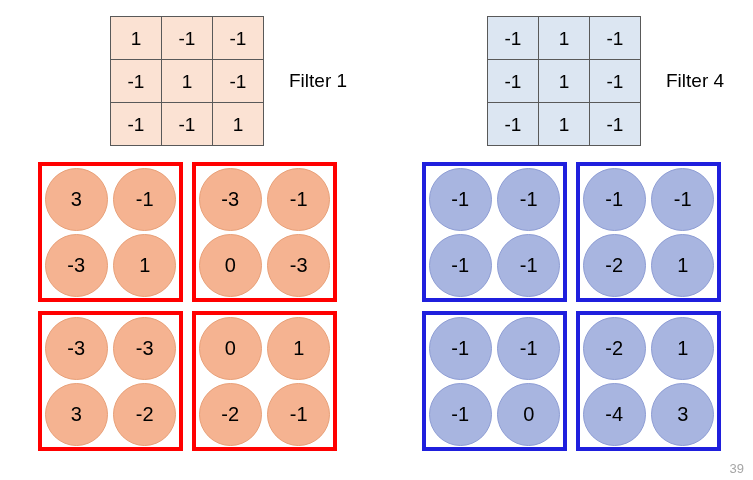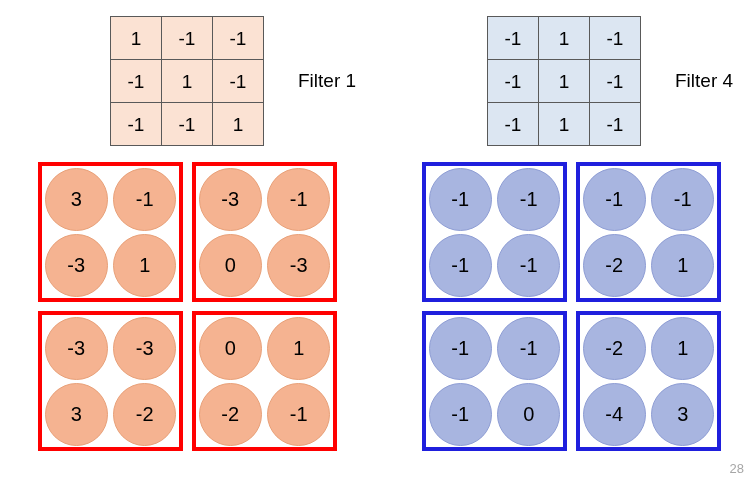--- a/index.html
+++ b/index.html
@@ -37,21 +37,21 @@
     border: 1px solid #595959;
     font-size: 19px;
     line-height: 1;
     font-family: "Liberation Sans", sans-serif;
   }
   .filter-1 td { background: #FBE2D3; }
   .filter-2 td { background: #DCE6F2; }
 
   .filter-label {
     font-size: 19px;
-    margin-left: 34px;
+    margin-left: 25px;
     white-space: nowrap;
   }
 
   
   .maps-grid {
     position: absolute;
     display: grid;
     grid-template-columns: auto auto;
     gap: 9px;
   }
@@ -207,13 +207,13 @@
 
   <div class="map-box blue">
     <div class="cell-circle blue">-2</div>
     <div class="cell-circle blue">1</div>
     <div class="cell-circle blue">-4</div>
     <div class="cell-circle blue">3</div>
   </div>
 
 </div>
 
-<div id="slide-number">28</div>
+<div id="slide-number">39</div>
 
 </body></html>

